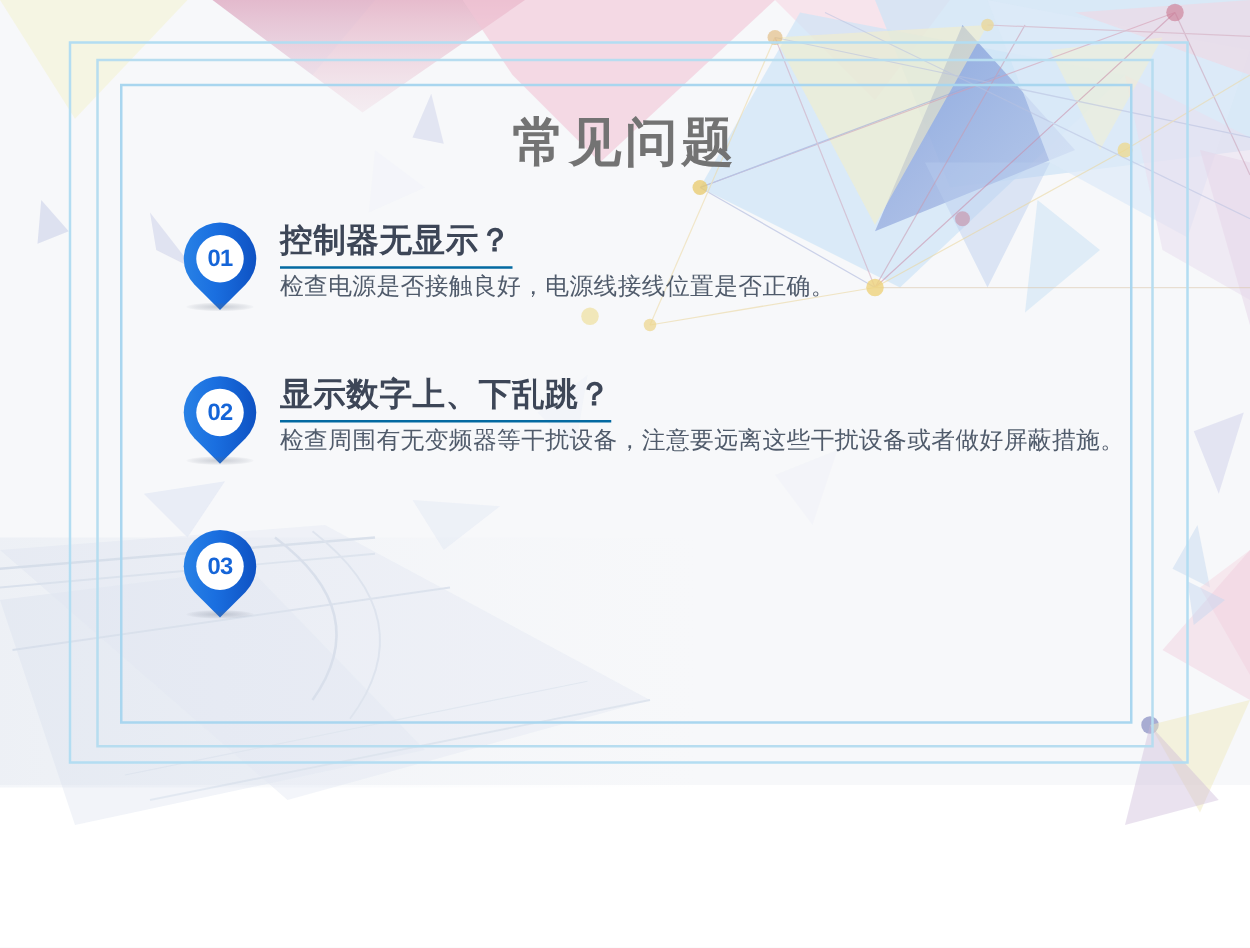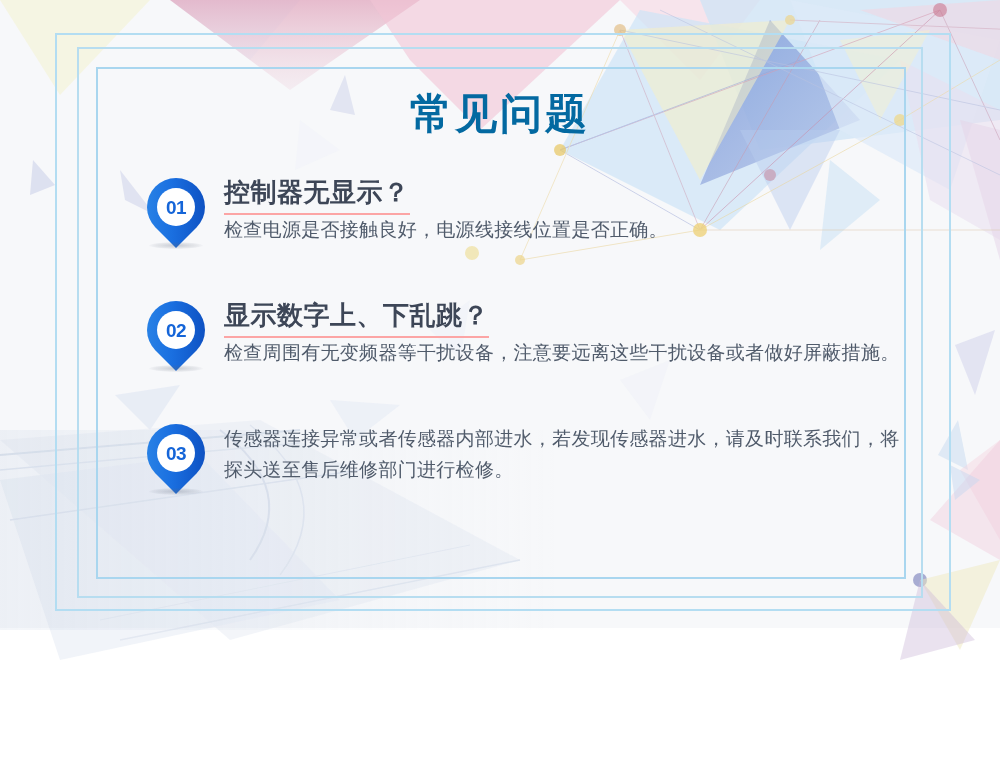--- a/index.html
+++ b/index.html
@@ -82,21 +82,21 @@
   }
 
   .page-title {
     position: absolute;
     left: 0;
     top: 93px;
     width: 1000px;
     text-align: center;
     font-size: 42px;
     font-weight: bold;
-    color: #0369a1;
+    color: #737373;
     letter-spacing: 3px;
     line-height: 1;
   }
 
   .faq-list {
     position: absolute;
     left: 143px;
     top: 176px;
     width: 760px;
   }
@@ -165,21 +165,21 @@
     padding-top: 2px;
     flex: 1;
   }
   .faq-question {
     font-size: 26px;
     font-weight: bold;
     color: #3d4657;
     line-height: 1.12;
     letter-spacing: 0.5px;
     display: inline-block;
-    border-bottom: 2px solid #fca5a5;
+    border-bottom: 2px solid #0369a1;
     padding-bottom: 6px;
   }
   .faq-answer {
     font-size: 19px;
     color: #505b6b;
     line-height: 1.62;
     letter-spacing: 0.3px;
     max-width: 690px;
   }
 </style>
@@ -335,19 +335,18 @@
       <div class="faq-item item-2">
         <div class="pin-wrap">
           <div class="pin">
             <div class="pin-inner">
               <span class="pin-num">03</span>
             </div>
           </div>
           <div class="pin-shadow"></div>
         </div>
         <div class="faq-text">
-          <div class="faq-answer">传感器连接异常或者传感器内部进水，若发现传感器进水，请及时联系我们，将探头送至售后维修部门进行检修。</div>
         </div>
       </div>
 
     </div>
   </div>
 </div>
 
 </body></html>

